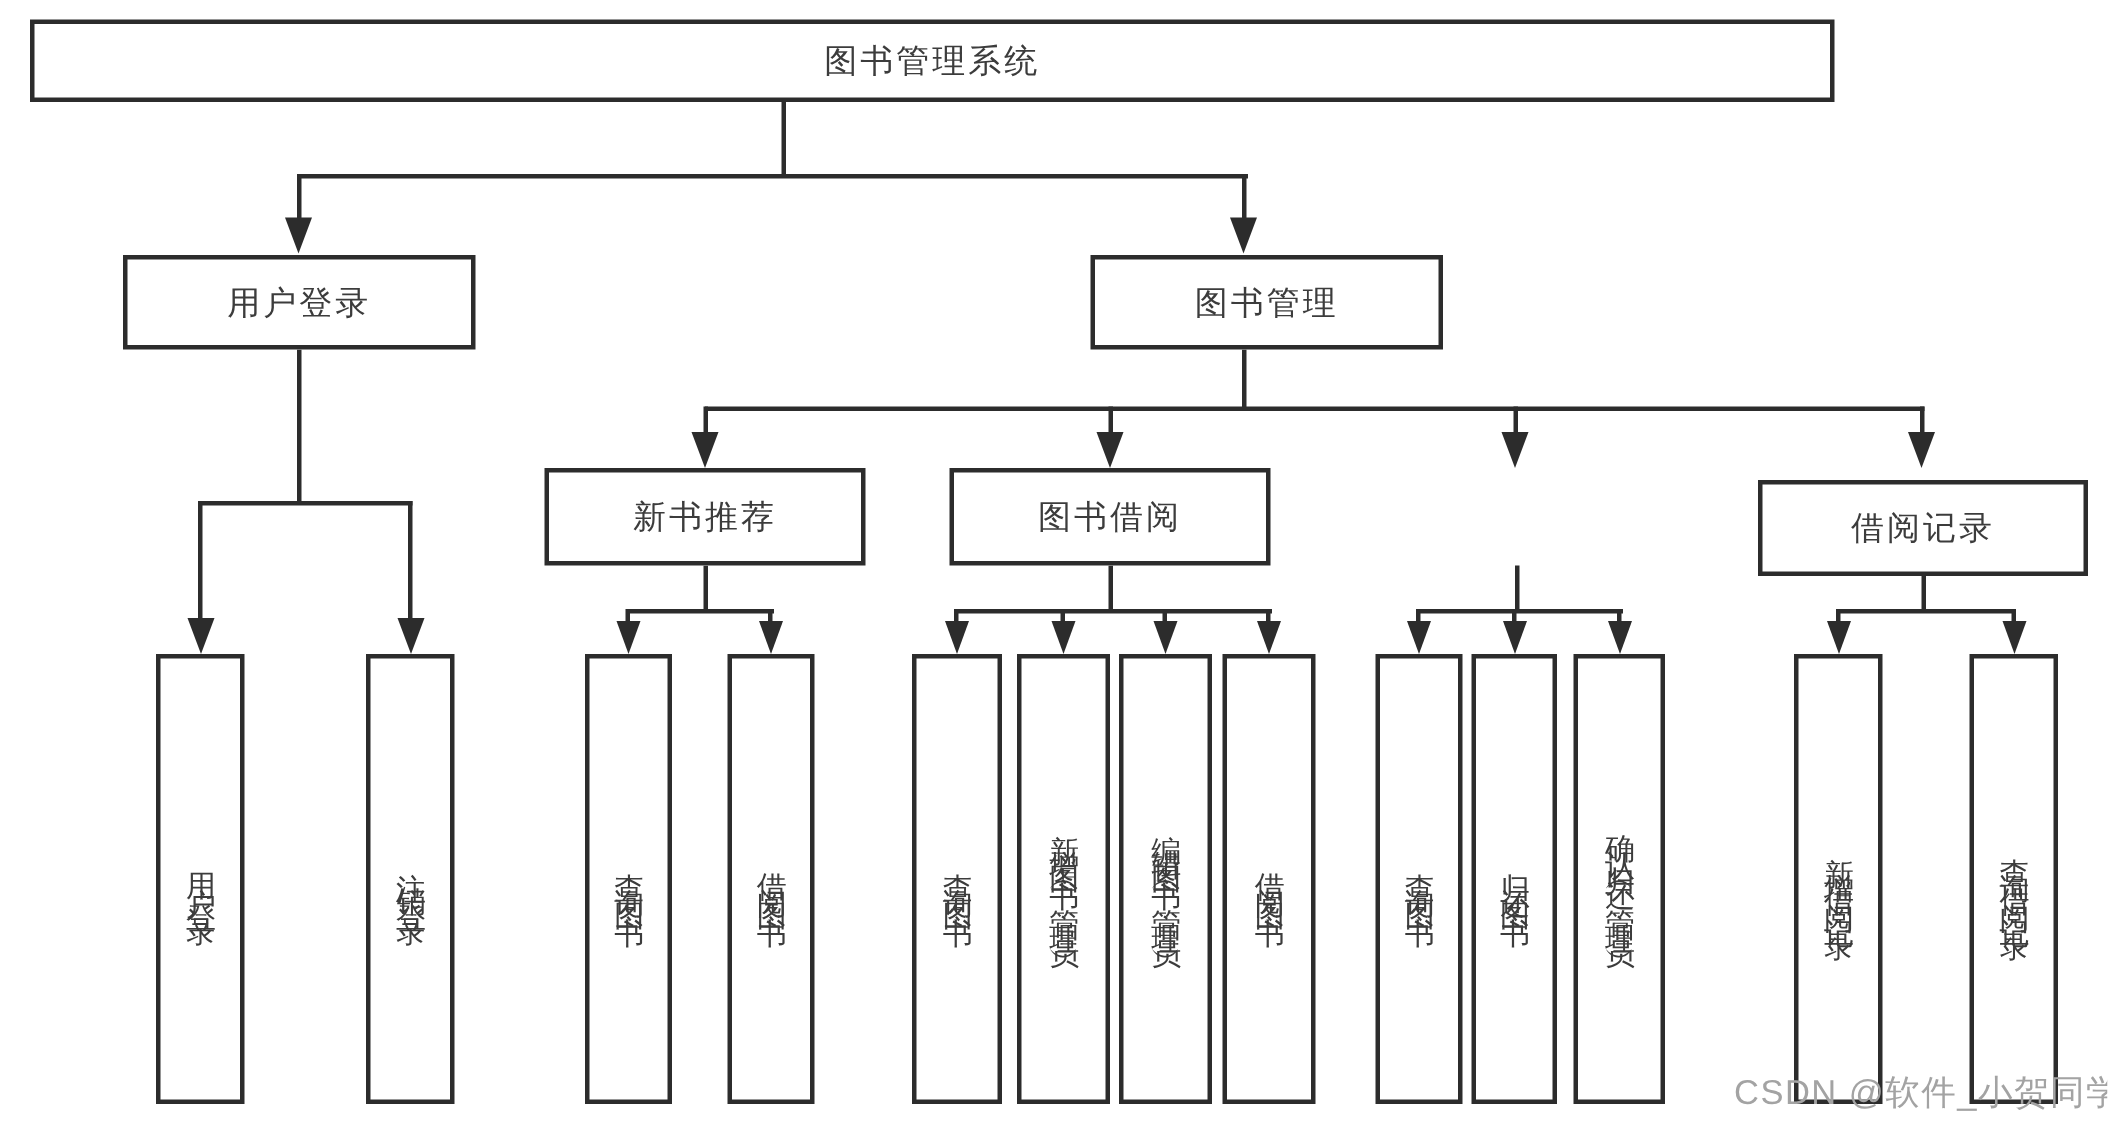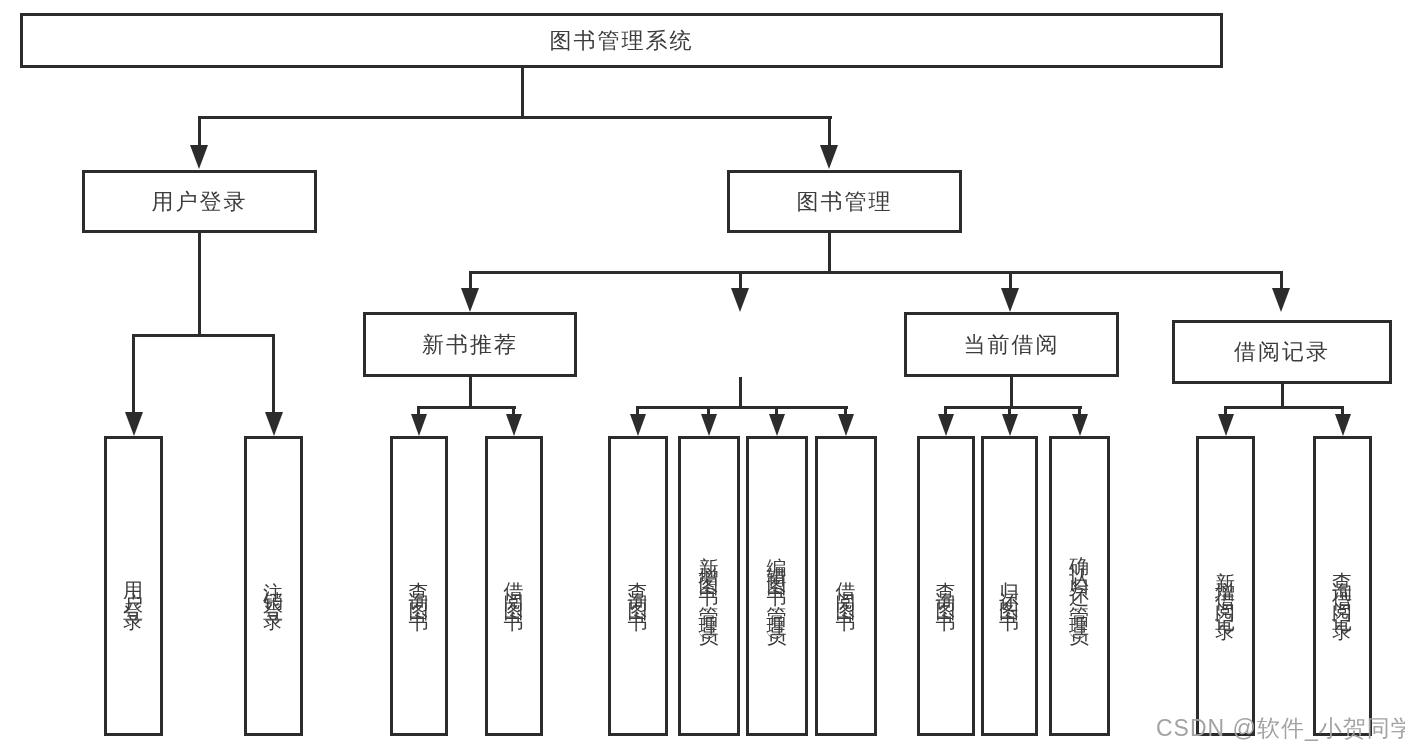--- a/index.html
+++ b/index.html
@@ -98,21 +98,21 @@
   <div class="vl" style="left:469px; top:271px; height:21px;"></div>
   <div class="arr lg" style="left:461px; top:288px;"></div>
   <div class="vl" style="left:739px; top:271px; height:21px;"></div>
   <div class="arr lg" style="left:731px; top:288px;"></div>
   <div class="vl" style="left:1009px; top:271px; height:21px;"></div>
   <div class="arr lg" style="left:1001px; top:288px;"></div>
   <div class="vl" style="left:1280px; top:271px; height:21px;"></div>
   <div class="arr lg" style="left:1272px; top:288px;"></div>
 
   <div class="box" style="left:363px; top:312px; width:214px; height:65px;text-align:right;">新书推荐</div>
-  <div class="box" style="left:904px; top:312px; width:215px; height:65px;">当前借阅</div>
+  <div class="box" style="left:633px; top:312px; width:214px; height:65px;">图书借阅</div>
   <div class="box" style="left:1172px; top:320px; width:220px; height:64px;">借阅记录</div>
 
   <div class="vl" style="left:469px; top:377px; height:31px;"></div>
   <div class="hl" style="left:418px; top:406px; width:98px;"></div>
   <div class="vl" style="left:417px; top:406px; height:10px;"></div>
   <div class="arr" style="left:411px; top:414px;"></div>
   <div class="vl" style="left:512px; top:406px; height:10px;"></div>
   <div class="arr" style="left:506px; top:414px;"></div>
 
   <div class="vl" style="left:739px; top:377px; height:31px;"></div>

